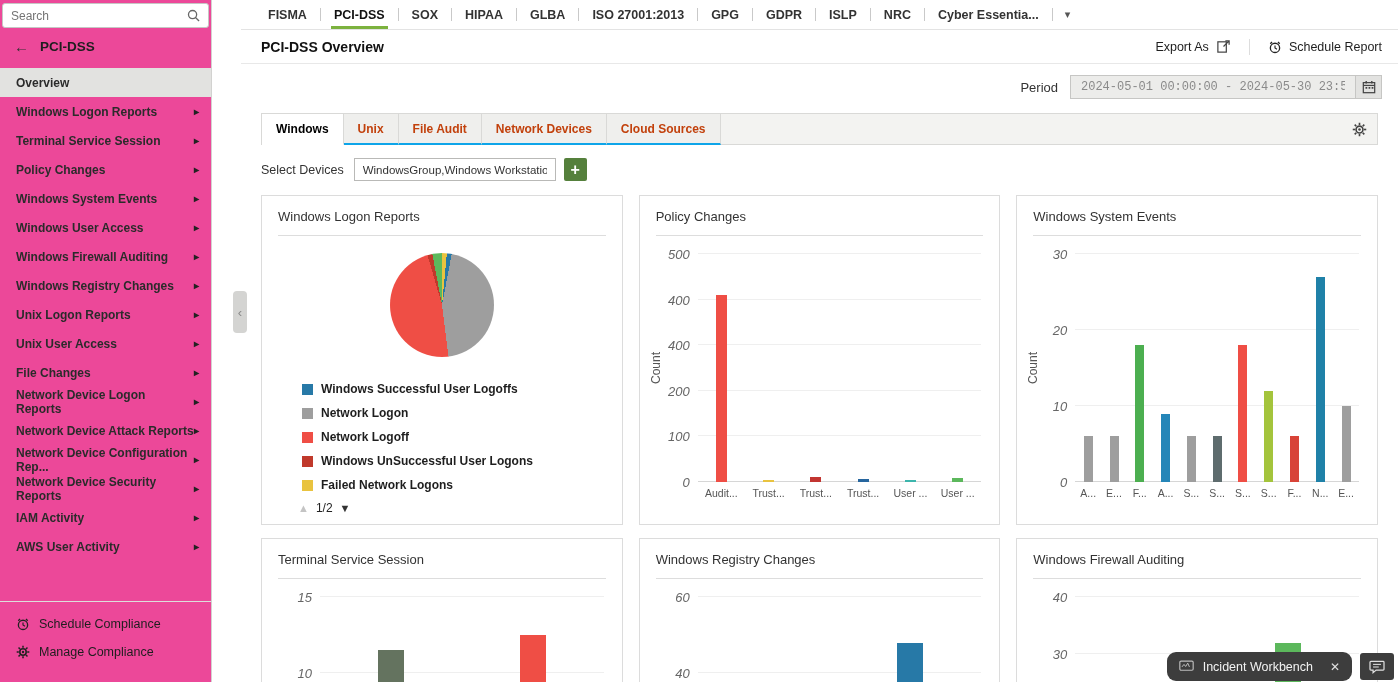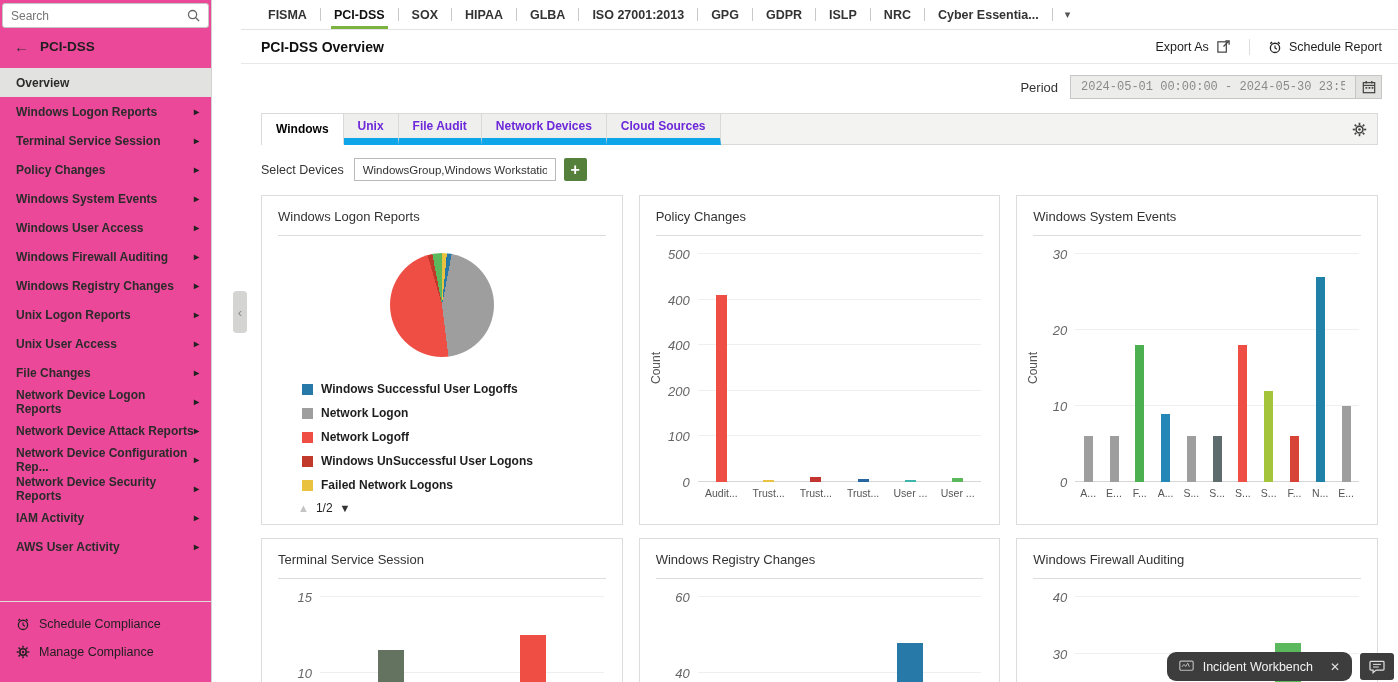--- a/index.html
+++ b/index.html
@@ -51,21 +51,21 @@
   .period-row { display:flex; align-items:center; justify-content:flex-end; padding:11px 16px 0; }
   .period-label { font-size:13px; color:#333; margin-right:12px; }
   .period-input { width:286px; height:24px; background:#ececea; border:1px solid #c6c6c4;
     font-size:12px; color:#8a8a8a; padding:0 10px; outline:none; font-family:Liberation Mono, monospace; }
   .calendar-btn { width:26px; height:24px; background:#e2e2e0; border:1px solid #c6c6c4;
     border-left:none; display:flex; align-items:center; justify-content:center; cursor:pointer; }
 
   .source-strip-wrap { margin:14px 20px 0; border:1px solid #d9d9d7; border-bottom:none;
     background:#f3f3f1; display:flex; align-items:stretch; height:32px; }
   .source-tab { padding:0 14px; display:flex; align-items:center; font-size:12px; font-weight:bold;
-    color:#6d28d9; background:#efefed; border-right:1px solid #d9d9d7; border-bottom:7px solid #0ea5e9;
+    color:#c2410c; background:#efefed; border-right:1px solid #d9d9d7; border-bottom:2px solid #0ea5e9;
     cursor:pointer; }
   .source-tab.active { background:#fff; border-bottom:1px solid #fff; color:#000; }
   .strip-filler { flex:1; border-bottom:1px solid #d9d9d7; display:flex; align-items:center;
     justify-content:flex-end; padding-right:10px; }
 
   .select-devices { display:flex; align-items:center; padding:13px 20px 10px; }
   .sd-label { font-size:12.5px; color:#333; margin-right:10px; }
   .device-input { width:202px; height:23px; border:1px solid #b9b9b7; background:#fff;
     font-size:11.5px; color:#333; padding:0 8px; outline:none; font-family:inherit; }
   .add-btn { width:23px; height:23px; margin-left:8px; background:#55803c; color:#fff; border:none;

